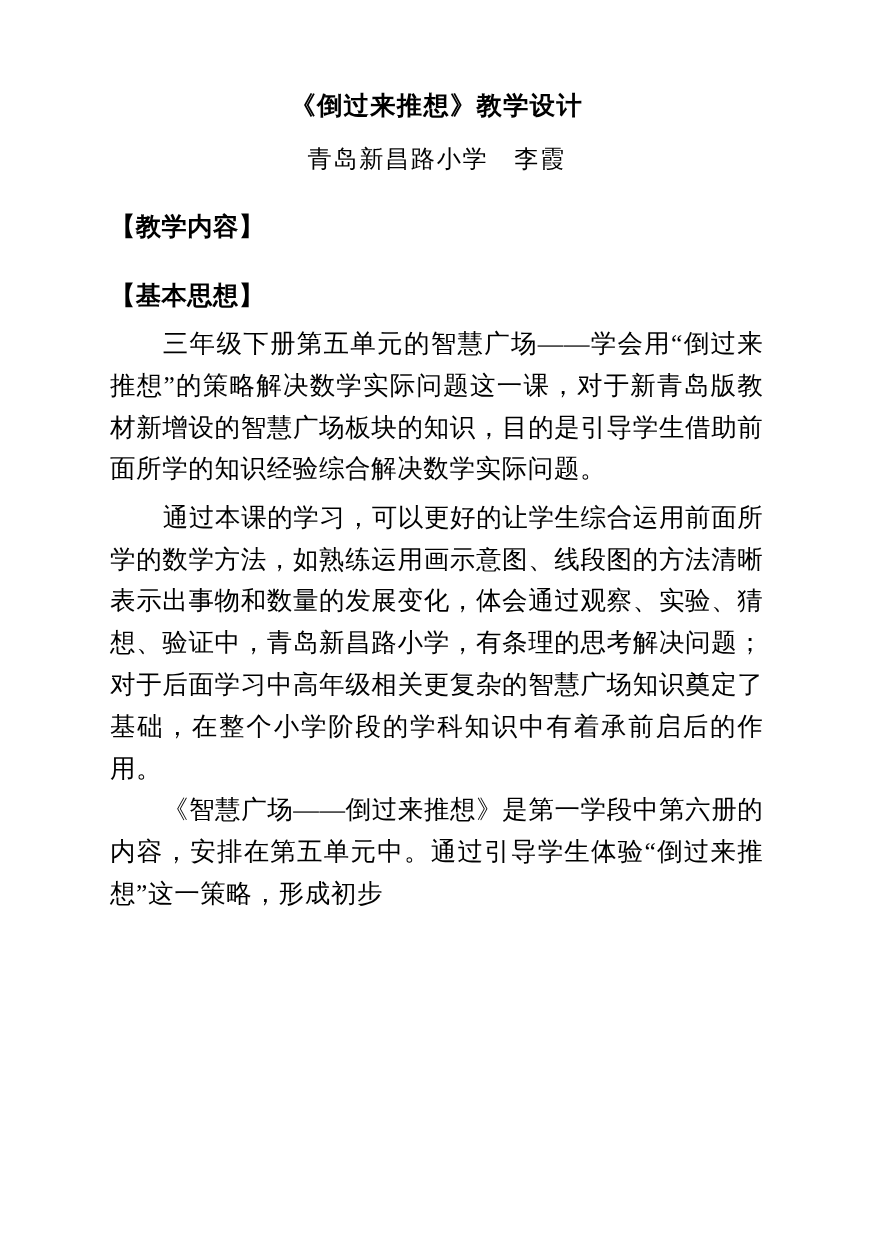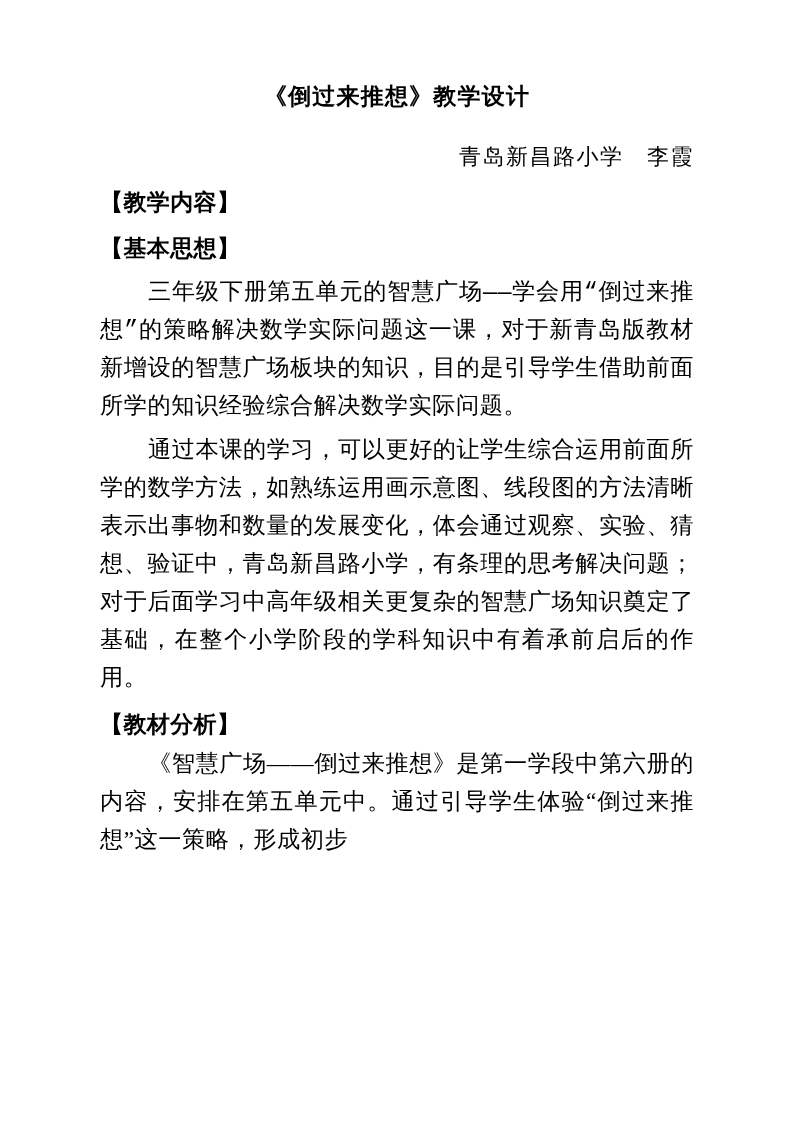--- a/index.html
+++ b/index.html
@@ -28,69 +28,67 @@
   
   .doc-title {
     text-align: center;
     font-size: 23px;
     font-weight: bold;
     line-height: 38px;
     letter-spacing: 1.2px;
     white-space: nowrap;
   }
   .doc-author {
-    text-align: right;
+    text-align: center;
     font-size: 22px;
     font-weight: normal;
     line-height: 38px;
     letter-spacing: 1.5px;
-    margin-top: 22px;
+    margin-top: 10px;
     white-space: nowrap;
   }
 
   
   .section-heading {
     font-size: 23px;
     font-weight: bold;
     line-height: 38px;
     letter-spacing: 0.4px;
-    margin-top: 8px;
+    margin-top: 24px;
     text-align: left;
   }
 
   
   .para {
     font-size: 23.2px;
     font-weight: normal;
     line-height: 38px;
     letter-spacing: 0.55px;
     text-align: justify;
     text-justify: inter-ideograph;
     text-indent: 48px;
     margin: 0;
     word-break: break-all;
   }
   .para.gap-top {
     margin-top: 6px;
-    font-family: Liberation Mono, monospace;
   }
 </style>
 </head>
 <body>
 
 <div class="page">
   <div class="content">
 
     <div class="doc-title">《倒过来推想》教学设计</div>
 
     <div class="doc-author">青岛新昌路小学　李霞</div>
 
     <div class="section-heading">【教学内容】</div>
 
     <div class="section-heading">【基本思想】</div>
     <p class="para gap-top">三年级下册第五单元的智慧广场——学会用“倒过来推想”的策略解决数学实际问题这一课，对于新青岛版教材新增设的智慧广场板块的知识，目的是引导学生借助前面所学的知识经验综合解决数学实际问题。</p>
     <p class="para gap-top">通过本课的学习，可以更好的让学生综合运用前面所学的数学方法，如熟练运用画示意图、线段图的方法清晰表示出事物和数量的发展变化，体会通过观察、实验、猜想、验证中，青岛新昌路小学，有条理的思考解决问题；对于后面学习中高年级相关更复杂的智慧广场知识奠定了基础，在整个小学阶段的学科知识中有着承前启后的作用。</p>
 
-    <div class="section-heading">【教材分析】</div>
     <p class="para">《智慧广场——倒过来推想》是第一学段中第六册的内容，安排在第五单元中。通过引导学生体验“倒过来推想”这一策略，形成初步</p>
 
   </div>
 </div>
 
 </body></html>

